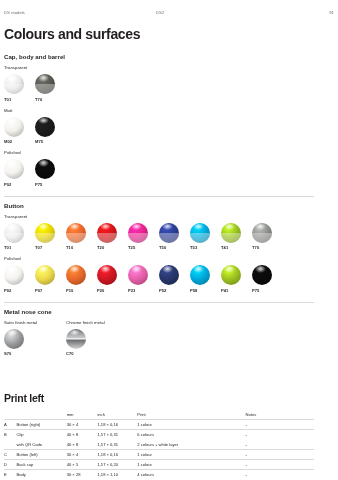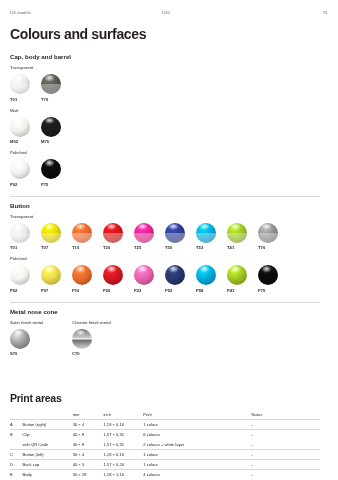--- a/index.html
+++ b/index.html
@@ -3,21 +3,21 @@
 <meta charset="utf-8">
 <style>
   * { box-sizing: border-box; margin: 0; padding: 0; }
   html, body {
     width: 338px; height: 480px;
     background: #ffffff;
     font-family: "Liberation Sans", sans-serif;
     color: #231f20;
     overflow: hidden;
   }
-  .page { position: relative; width: 338px; height: 480px; padding: 0 10px; }
+  .page { position: relative; width: 338px; height: 480px; padding: 0 4px; }
 
   
   .runhead {
     display: flex; align-items: baseline;
     font-size: 4.2px; letter-spacing: .05px;
     color: #6d6e71; padding-top: 10px;
   }
   .runhead .rh-left  { flex: 0 0 152px; }
   .runhead .rh-mid   { flex: 0 0 136px; }
   .runhead .rh-right { flex: 1; text-align: right; }
@@ -231,21 +231,21 @@
           <div class="swrow">
             <div class="sw">
               <div class="ball" style="background: linear-gradient(rgb(111, 113, 115) 0%, rgb(201, 203, 205) 44%, rgb(255, 255, 255) 50%, rgb(106, 108, 110) 55%, rgb(210, 212, 214) 100%);"></div>
               <div class="code">C70</div>
             </div>
           </div>
         </div>
       </div>
     </div>
 
-  <h1 class="title2" style="margin-top:36px">Print areas</h1>
+  <h1 class="title2" style="margin-top:36px">Print left</h1>
   <table class="pa">
     <thead>
       <tr>
         <th class="c-key"></th>
         <th class="c-part"></th>
         <th class="c-mm">mm</th>
         <th class="c-inch">inch</th>
         <th class="c-print">Print</th>
         <th class="c-note">Notes</th>
       </tr>

